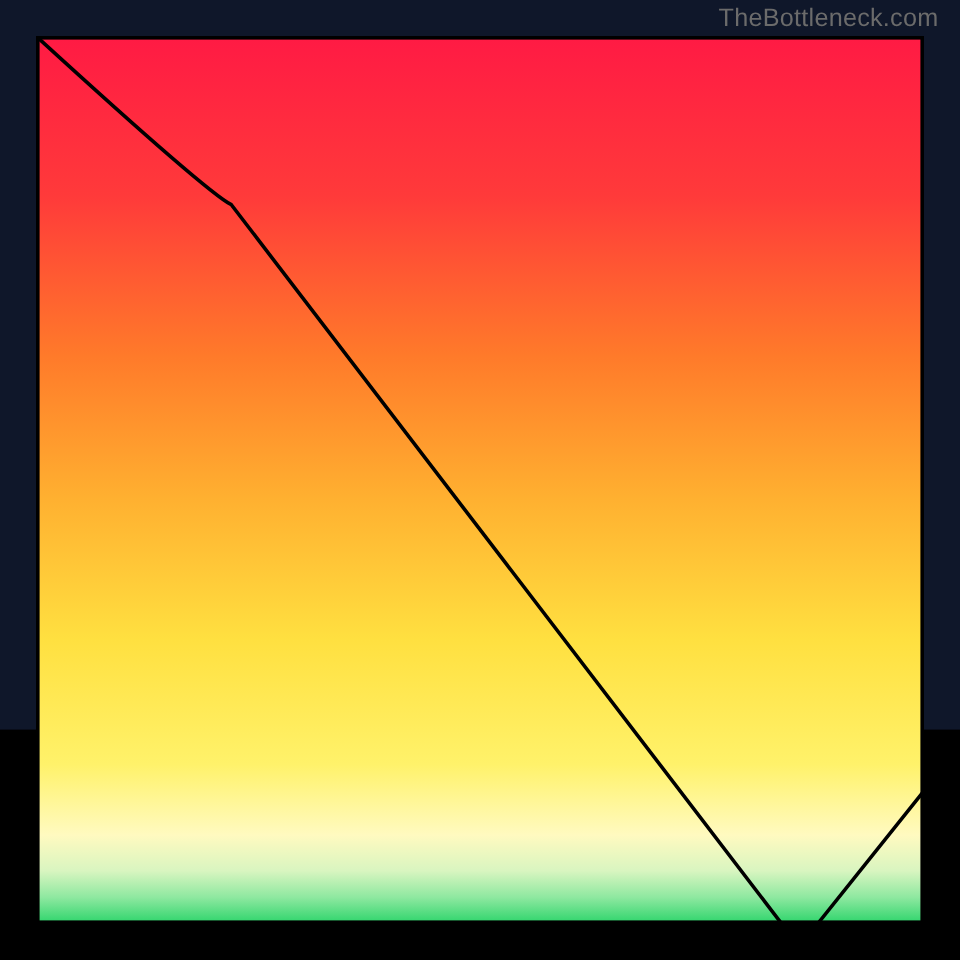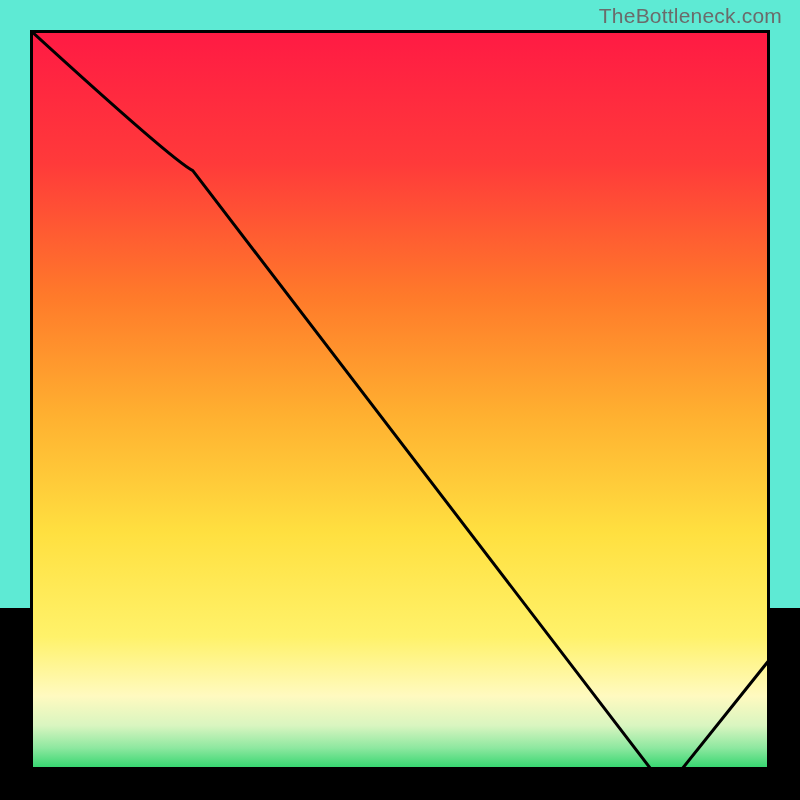--- a/index.html
+++ b/index.html
@@ -8,21 +8,21 @@
     width: 800px;
     height: 800px;
     background: #000;
     overflow: hidden;
     font-family: Arial, Helvetica, sans-serif;
   }
   .frame {
     position: relative;
     width: 800px;
     height: 608px;
-    background: #5eead4;
+    background: #0f172a;
   }
   .watermark {
     position: absolute;
     top: 4px;
     right: 18px;
     color: #6b6b6b;
     font-size: 21px;
     font-weight: 500;
     letter-spacing: 0.2px;
     user-select: none;

